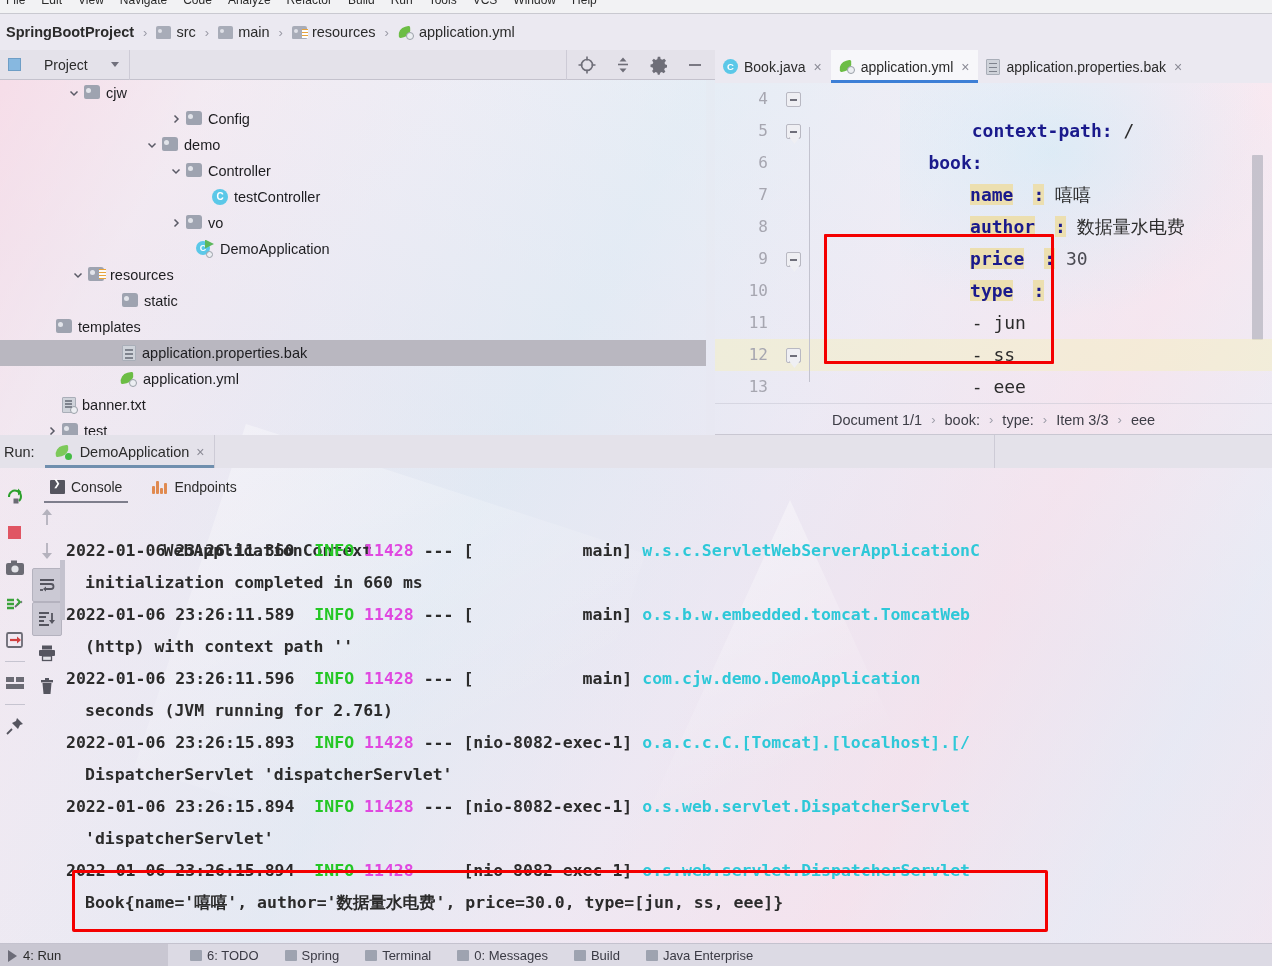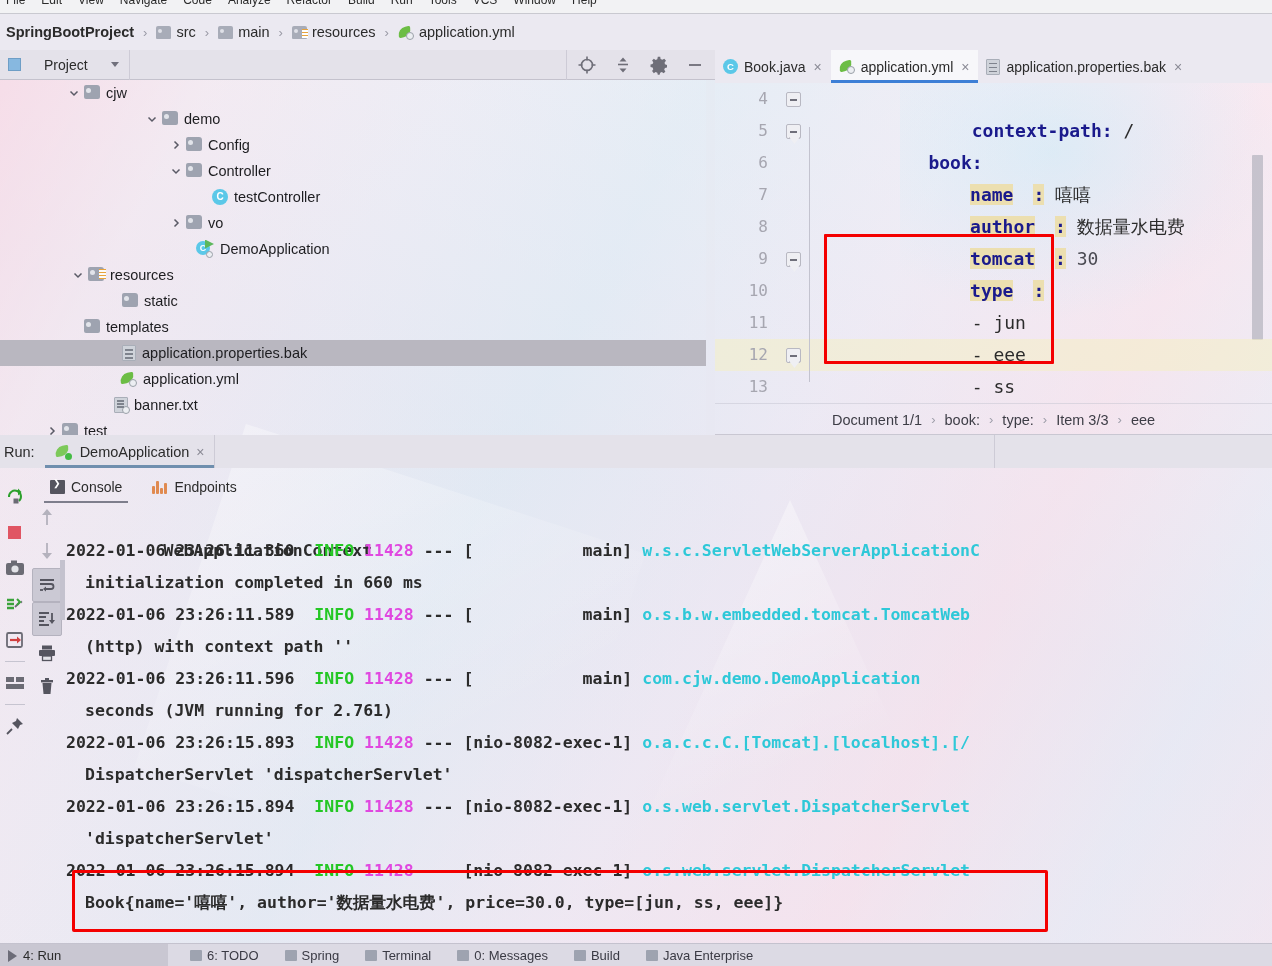--- a/index.html
+++ b/index.html
@@ -403,38 +403,38 @@
     <div class="trow" style="padding-left:68px">
       <span class="twist">
           <svg width="12" height="12" viewBox="0 0 12 12">
             <path d="M2.5 4.5L6 8l3.5-3.5" fill="none" stroke="#5a5a66" stroke-width="1.5"></path>
           </svg>
         </span>
       <span class="tnode-icon"><span class="fold"></span></span>
       <span>cjw</span>
     </div>
 
+    <div class="trow" style="padding-left:170px">
+      <span class="twist">
+          <svg width="12" height="12" viewBox="0 0 12 12">
+            <path d="M4.5 2.5L8 6l-3.5 3.5" fill="none" stroke="#5a5a66" stroke-width="1.5"></path>
+          </svg>
+        </span>
+      <span class="tnode-icon"><span class="fold"></span></span>
+      <span>Config</span>
+    </div>
+
     <div class="trow" style="padding-left:146px">
       <span class="twist">
           <svg width="12" height="12" viewBox="0 0 12 12">
             <path d="M2.5 4.5L6 8l3.5-3.5" fill="none" stroke="#5a5a66" stroke-width="1.5"></path>
           </svg>
         </span>
       <span class="tnode-icon"><span class="fold"></span></span>
       <span>demo</span>
-    </div>
-
-    <div class="trow" style="padding-left:170px">
-      <span class="twist">
-          <svg width="12" height="12" viewBox="0 0 12 12">
-            <path d="M4.5 2.5L8 6l-3.5 3.5" fill="none" stroke="#5a5a66" stroke-width="1.5"></path>
-          </svg>
-        </span>
-      <span class="tnode-icon"><span class="fold"></span></span>
-      <span>Config</span>
     </div>
 
     <div class="trow" style="padding-left:170px">
       <span class="twist">
           <svg width="12" height="12" viewBox="0 0 12 12">
             <path d="M2.5 4.5L6 8l3.5-3.5" fill="none" stroke="#5a5a66" stroke-width="1.5"></path>
           </svg>
         </span>
       <span class="tnode-icon"><span class="fold"></span></span>
       <span>Controller</span>
@@ -472,39 +472,39 @@
         </span>
       <span class="tnode-icon"><span class="fold resfold"></span></span>
       <span>resources</span>
     </div>
 
     <div class="trow" style="padding-left:122px">
       <span class="tnode-icon"><span class="fold"></span></span>
       <span>static</span>
     </div>
 
-    <div class="trow" style="padding-left:84px">
+    <div class="trow" style="padding-left:56px">
       <span class="tnode-icon"><span class="fold"></span></span>
       <span>templates</span>
     </div>
 
     <div class="trow sel" style="padding-left:122px">
       <span class="tnode-icon file-icon"></span>
       <span>application.properties.bak</span>
     </div>
 
     <div class="trow" style="padding-left:120px">
       <span class="tnode-icon ymlfile-icon">
           <span class="leaf2"></span>
           <span class="clk3"></span>
         </span>
       <span>application.yml</span>
     </div>
 
-    <div class="trow" style="padding-left:114px">
+    <div class="trow" style="padding-left:62px">
       <span class="tnode-icon banner-icon">
           <span class="bc"></span>
         </span>
       <span>banner.txt</span>
     </div>
 
     <div class="trow" style="padding-left:46px">
       <span class="twist">
           <svg width="12" height="12" viewBox="0 0 12 12">
             <path d="M4.5 2.5L8 6l-3.5 3.5" fill="none" stroke="#5a5a66" stroke-width="1.5"></path>
@@ -570,33 +570,33 @@
         <div class="cline">
           <span class="k">book</span><span class="k">:</span>
         </div>
         <div class="cline">
           <span>  </span><span class="k hl-key">name</span><span class="k hl-key">:</span><span> </span><span class="v">嘻嘻</span>
         </div>
         <div class="cline">
           <span>  </span><span class="k hl-key">author</span><span class="k hl-key">:</span><span> </span><span class="v">数据量水电费</span>
         </div>
         <div class="cline">
-          <span>  </span><span class="k hl-key">tomcat</span><span class="k hl-key">:</span><span> </span><span class="num">30</span>
+          <span>  </span><span class="k hl-key">price</span><span class="k hl-key">:</span><span> </span><span class="num">30</span>
         </div>
         <div class="cline">
           <span>  </span><span class="k hl-key">type</span><span class="k hl-key">:</span>
         </div>
         <div class="cline">
           <span>    </span><span class="v">- jun</span>
         </div>
         <div class="cline">
+          <span>    </span><span class="v">- ss</span>
+        </div>
+        <div class="cline">
           <span>    </span><span class="v">- eee</span>
-        </div>
-        <div class="cline">
-          <span>    </span><span class="v">- ss</span>
         </div>
         <div class="cline"></div>
       </div>
 
       <div class="redbox" style="left:109px; top:151px; width:230px; height:130px;"></div>
     </div>
 
     <div class="breadcrumbbar">
       <span>Document 1/1</span>
       <span class="bsep">›</span>

